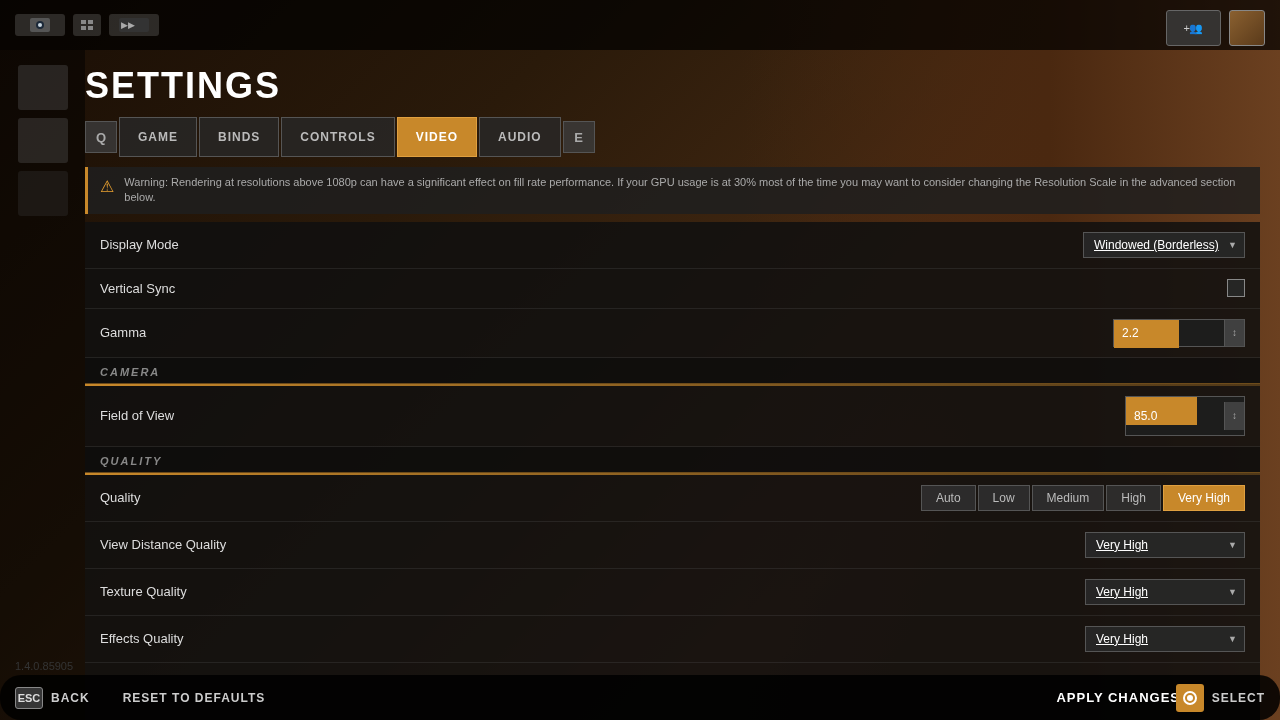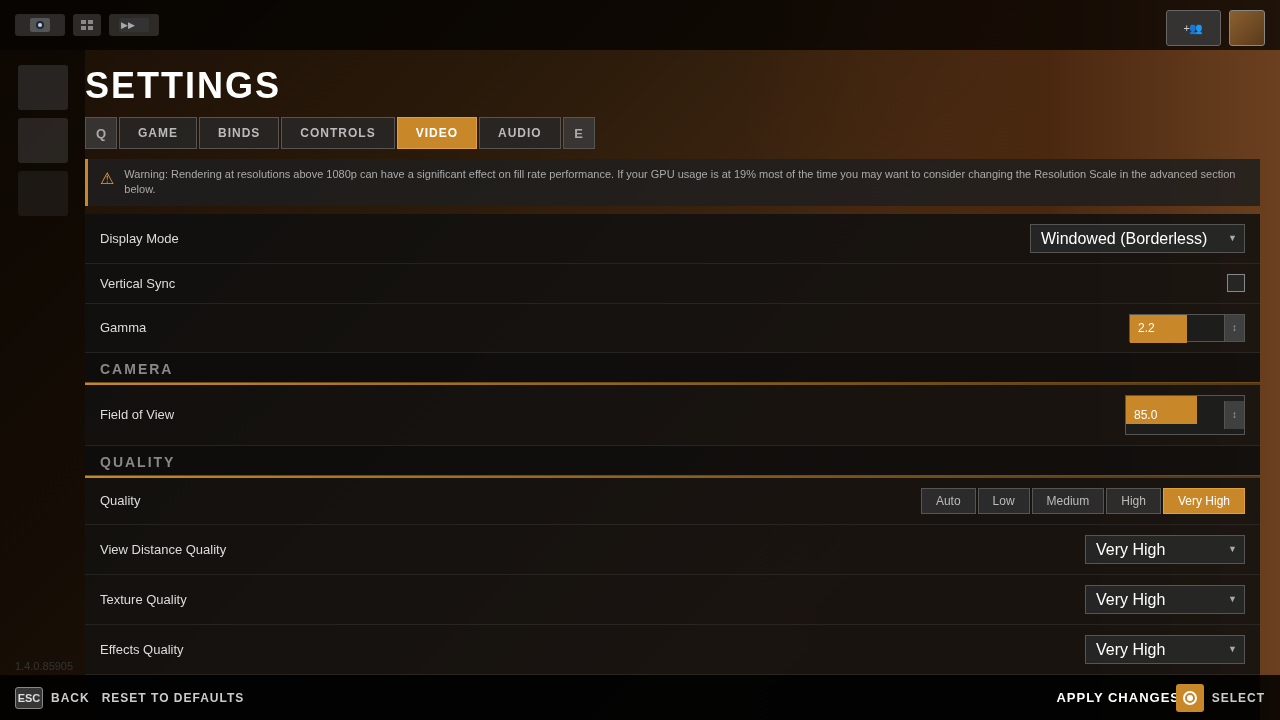--- a/index.html
+++ b/index.html
@@ -142,21 +142,21 @@
       border: 1px solid #555;
       display: flex;
       align-items: center;
       justify-content: center;
       font-size: 13px;
       color: #aaa;
       font-weight: bold;
     }
 
     .tab {
-      height: 32px;
+      height: 40px;
       padding: 0 18px;
       background: rgba(40,40,40,0.8);
       border: 1px solid #555;
       display: flex;
       align-items: center;
       justify-content: center;
       font-size: 12px;
       font-weight: bold;
       color: #bbb;
       cursor: pointer;
@@ -242,25 +242,26 @@
       transform: translateY(-50%);
       font-size: 9px;
       color: #aaa;
       pointer-events: none;
     }
 
     .dropdown-wrapper select {
       background: rgba(40,40,40,0.9);
       border: 1px solid #555;
       color: #fff;
-      padding: 5px 36px 5px 10px;
-      font-size: 16px;
+      padding: 5px 25px 5px 10px;
+      font-size: 12px;
       min-width: 160px;
       appearance: none;
       cursor: pointer;
+      text-decoration: underline;
     }
 
     .checkbox-control {
       width: 18px; height: 18px;
       border: 1px solid #888;
       background: rgba(40,40,40,0.9);
     }
 
     
     .slider-wrapper {
@@ -299,26 +300,27 @@
       align-items: center;
       justify-content: center;
       font-size: 10px;
       color: #aaa;
       cursor: pointer;
     }
 
     
     .section-header {
       padding: 8px 15px 5px;
-      font-size: 14px;
+      font-size: 11px;
       font-weight: bold;
       color: #888;
       letter-spacing: 2px;
       background: rgba(10,10,10,0.5);
       border-bottom: 1px solid rgba(200,136,42,0.5);
+      font-style: italic;
     }
 
     
     .presets-bar {
       display: flex;
       gap: 2px;
     }
 
     .preset-btn {
       padding: 5px 14px;
@@ -338,21 +340,22 @@
     
     .bottom-bar {
       position: absolute;
       bottom: 0; left: 0; right: 0;
       height: 45px;
       background: rgba(0,0,0,0.85);
       display: flex;
       align-items: center;
       padding: 0 15px;
       z-index: 10;
-      gap: 12px;
+      gap: 33px;
+      border-radius: 21px;
     }
 
     .version-text {
       font-size: 11px;
       color: #666;
       position: absolute;
       left: 15px;
       bottom: 48px;
     }
 
@@ -477,21 +480,21 @@
       <div class="tab">GAME</div>
       <div class="tab">BINDS</div>
       <div class="tab">CONTROLS</div>
       <div class="tab active">VIDEO</div>
       <div class="tab">AUDIO</div>
       <div class="tab-bracket">E</div>
     </div>
 
     <div class="warning-box">
       <div class="warning-icon">⚠</div>
-      <div>Warning: Rendering at resolutions above 1080p can have a significant effect on fill rate performance. If your GPU usage is at 19% most of the time you may want to consider changing the Resolution Scale in the advanced section below.</div>
+      <div>Warning: Rendering at resolutions above 1080p can have a significant effect on fill rate performance. If your GPU usage is at 30% most of the time you may want to consider changing the Resolution Scale in the advanced section below.</div>
     </div>
 
     <div class="settings-content">
 
       <div class="setting-row">
         <span class="setting-label">Display Mode</span>
         <div class="setting-control dropdown-wrapper">
           <select>
             <option>Windowed (Borderless)</option>
             <option>Fullscreen</option>
@@ -504,21 +507,21 @@
       <div class="setting-row">
         <span class="setting-label">Vertical Sync</span>
         <div class="setting-control">
           <div class="checkbox-control"></div>
         </div>
       </div>
 
       <div class="setting-row">
         <span class="setting-label">Gamma</span>
         <div class="setting-control">
-          <div class="slider-wrapper" style="width:116px; height:28px;">
+          <div class="slider-wrapper" style="width:132px; height:28px;">
             <div class="slider-fill" style="width:50%;"></div>
             <span class="slider-value">2.2</span>
             <div class="slider-btn">↕</div>
           </div>
         </div>
       </div>
 
       <div class="section-header">CAMERA</div>
       <div class="divider-line"></div>
 

